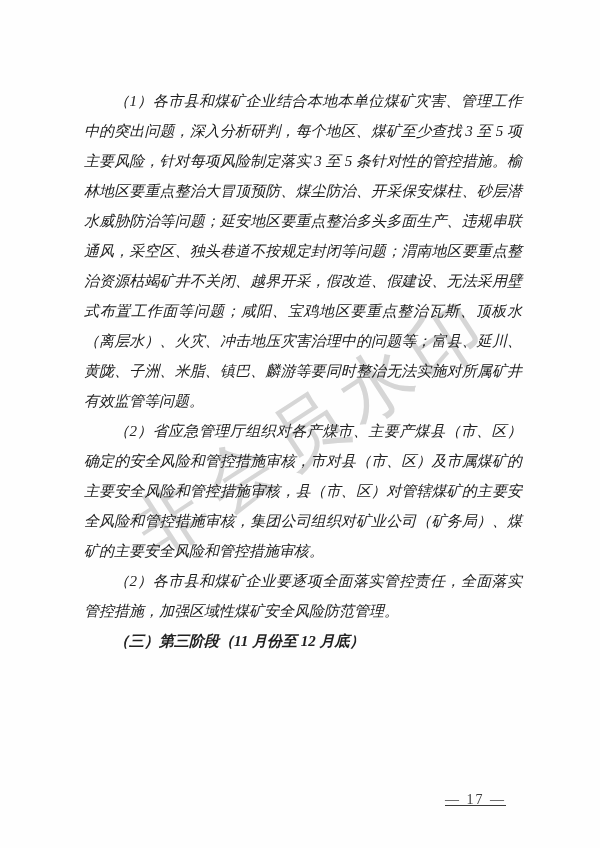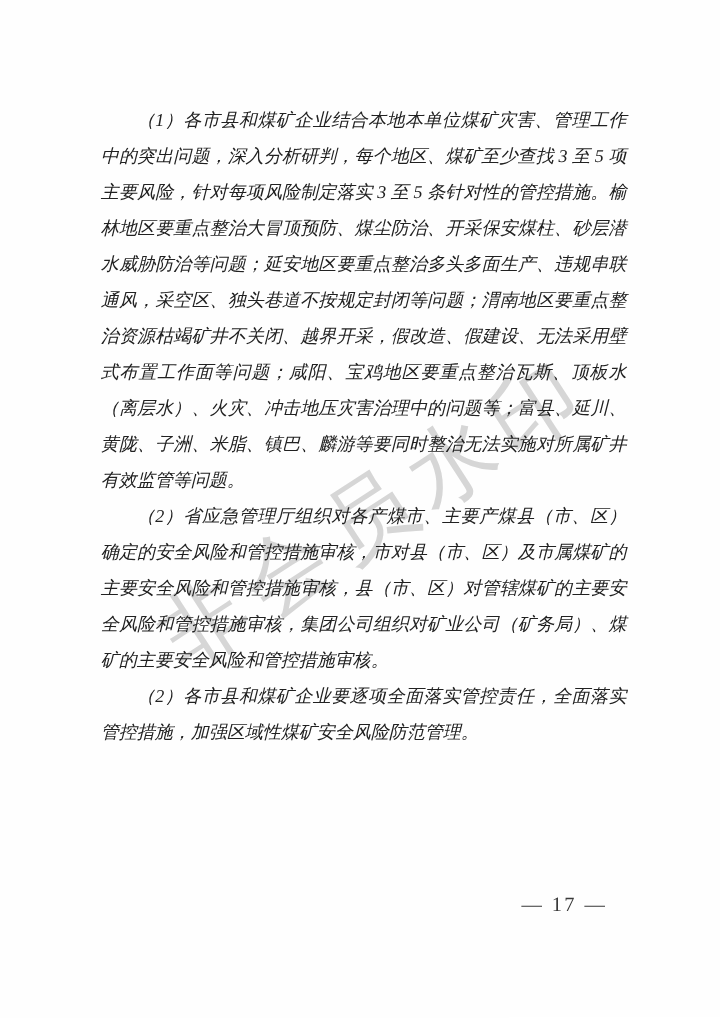--- a/index.html
+++ b/index.html
@@ -41,35 +41,37 @@
   }
   .para {
     margin: 0;
     text-indent: 2em;
   }
   .para.heading {
     font-weight: 700;
   }
   .page-number {
     position: absolute;
-    top: 744px;
+    top: 792px;
     right: 94px;
     z-index: 1;
-    font-size: 17px;
+    font-size: 14px;
     letter-spacing: 2px;
+    text-decoration: underline;
   }
 </style>
 </head>
 <body>
 
 <div class="page" style="background: rgb(254, 254, 254);">
 
   <div class="watermark" style="color: rgb(214, 214, 214);">非会员水印</div>
 
   <div class="content" style="color: rgb(33, 33, 33);">
     <p class="para">（1）各市县和煤矿企业结合本地本单位煤矿灾害、管理工作中的突出问题，深入分析研判，每个地区、煤矿至少查找 3 至 5 项主要风险，针对每项风险制定落实 3 至 5 条针对性的管控措施。榆林地区要重点整治大冒顶预防、煤尘防治、开采保安煤柱、砂层潜水威胁防治等问题；延安地区要重点整治多头多面生产、违规串联通风，采空区、独头巷道不按规定封闭等问题；渭南地区要重点整治资源枯竭矿井不关闭、越界开采，假改造、假建设、无法采用壁式布置工作面等问题；咸阳、宝鸡地区要重点整治瓦斯、顶板水（离层水）、火灾、冲击地压灾害治理中的问题等；富县、延川、黄陇、子洲、米脂、镇巴、麟游等要同时整治无法实施对所属矿井有效监管等问题。</p>
     <p class="para">（2）省应急管理厅组织对各产煤市、主要产煤县（市、区）确定的安全风险和管控措施审核，市对县（市、区）及市属煤矿的主要安全风险和管控措施审核，县（市、区）对管辖煤矿的主要安全风险和管控措施审核，集团公司组织对矿业公司（矿务局）、煤矿的主要安全风险和管控措施审核。</p>
     <p class="para">（2）各市县和煤矿企业要逐项全面落实管控责任，全面落实管控措施，加强区域性煤矿安全风险防范管理。</p>
+    <p class="para heading">（三）第三阶段（11 月份至 12 月底）</p>
   </div>
 
   <div class="page-number" style="color: rgb(58, 58, 58);">— 17 —</div>
 
 </div>
 
 </body></html>

